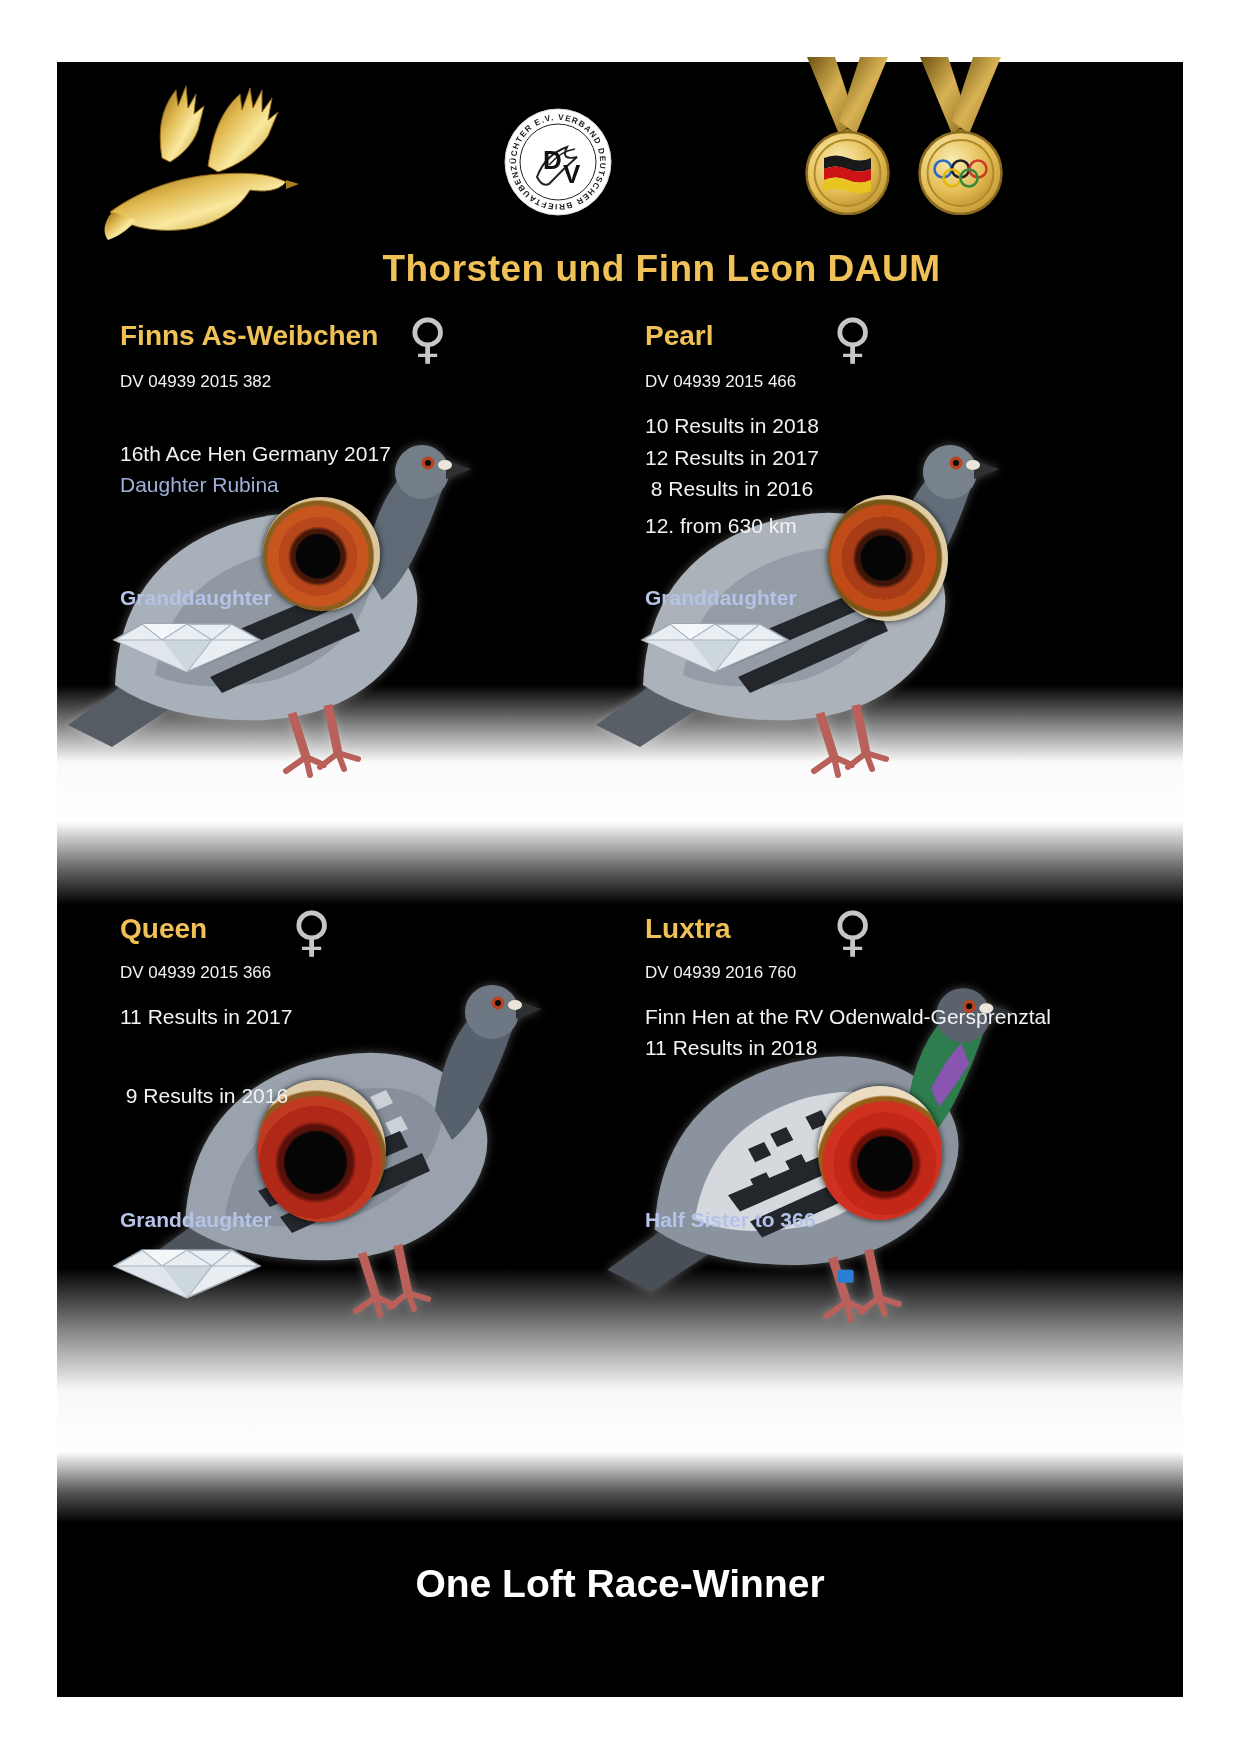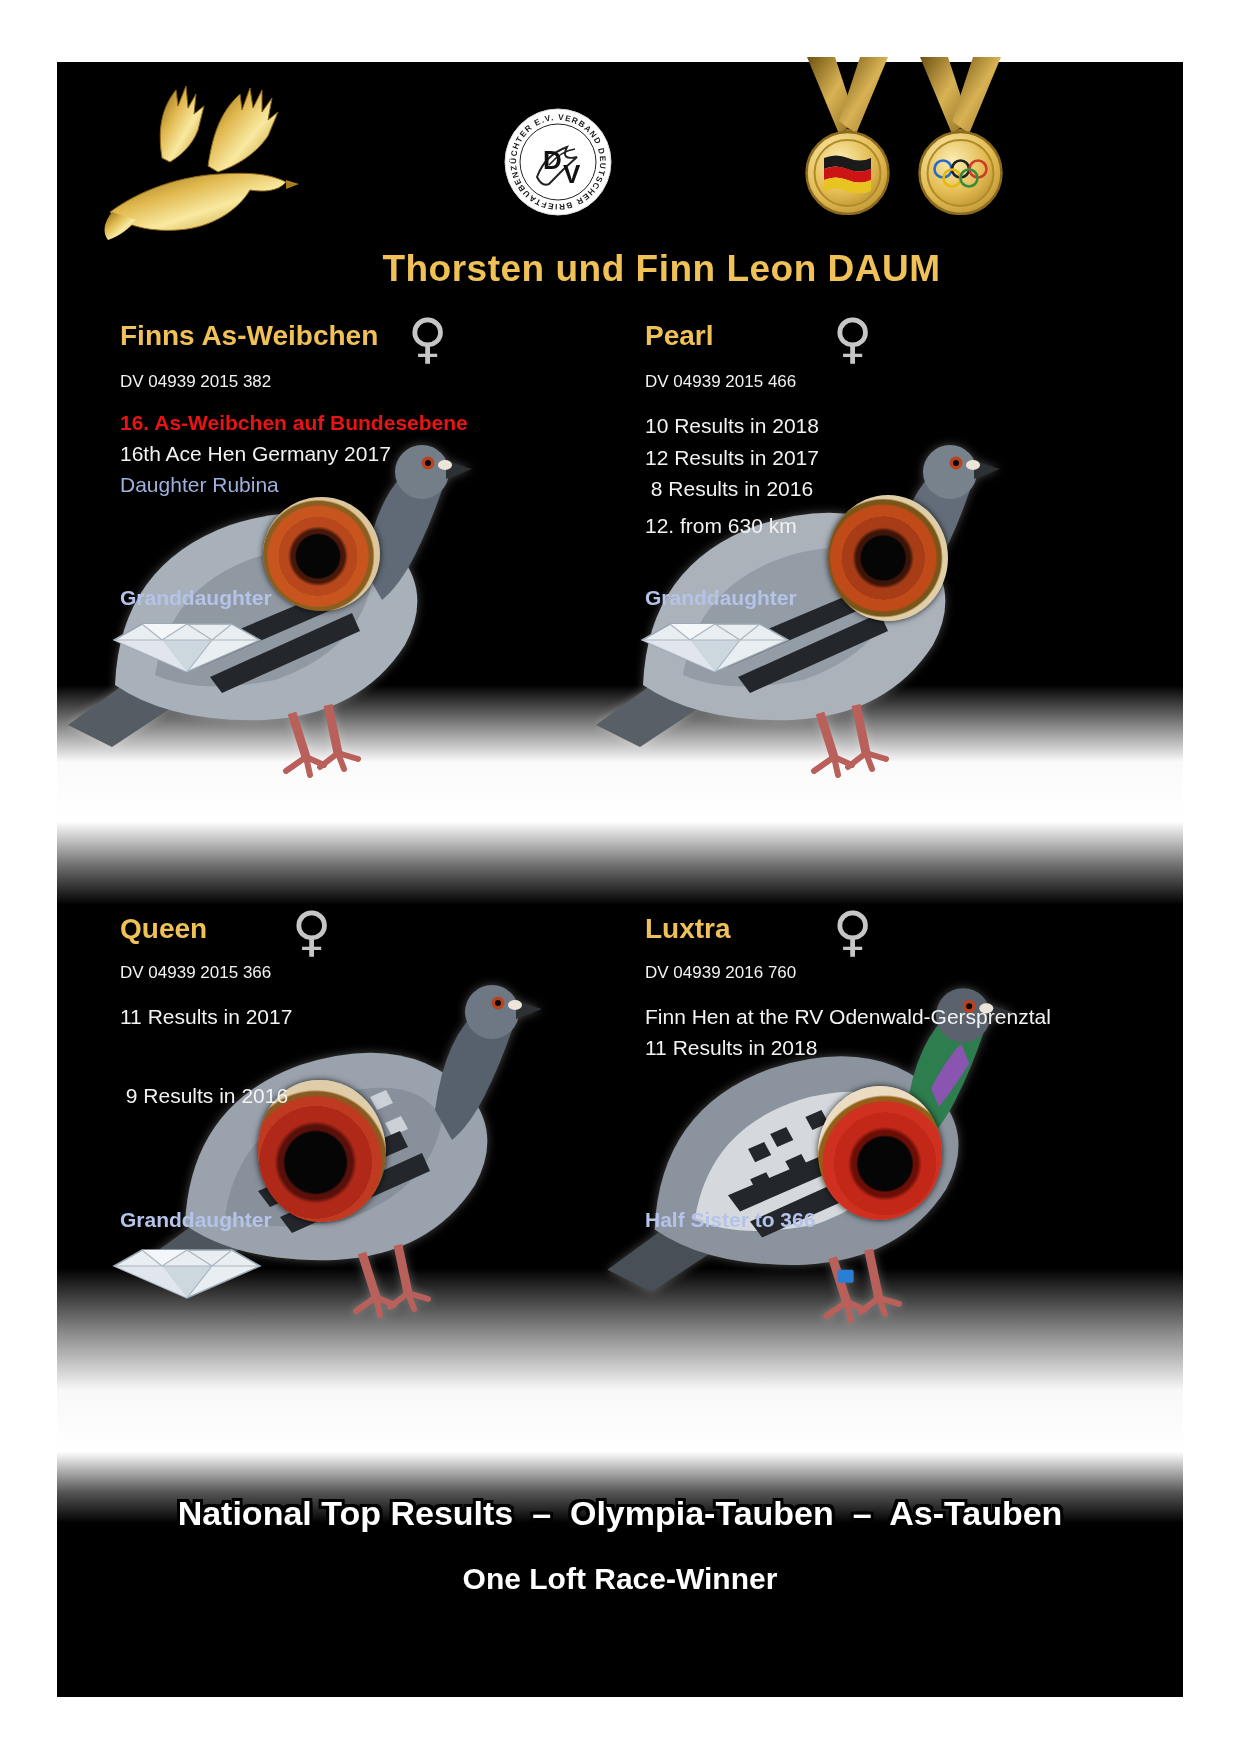--- a/index.html
+++ b/index.html
@@ -25,21 +25,21 @@
   .t-female { font-family:"DejaVu Sans",sans-serif; font-size:54px; font-weight:400; color:#c6c6c6; line-height:1; }
   .t-ring  { font-size:17px; color:#f2f2f2; }
   .t-line  { font-size:21px; color:#f2f2f2; line-height:31px; }
   .t-red   { color:#e91313; font-weight:bold; }
   .t-blue  { color:#9fb0da; }
   .t-rel   { font-size:21px; font-weight:bold; color:#b5c3e8; }
 
   .f1,.f2,.f3 { left:57px; width:1126px; text-align:center; font-weight:bold; }
   .f1 { top:1494px; font-size:34px; color:#ffffff;
         text-shadow:3px 3px 0 #000,-3px -3px 0 #000,3px -3px 0 #000,-3px 3px 0 #000,0 3px 0 #000,0 -3px 0 #000,3px 0 0 #000,-3px 0 0 #000; }
-  .f2 { top:1562px; font-size:30px; color:#ffffff; text-shadow:2px 2px 2px #000; }
+  .f2 { top:1562px; font-size:39px; color:#ffffff; text-shadow:2px 2px 2px #000; }
   .f3 { top:1624px; font-size:28px; color:#f2c24d; text-shadow:2px 2px 2px #000; }
 
   
   .eye { border-radius:50%; box-shadow:0 0 6px rgba(0,0,0,.8); }
   .eye1 { left:263px; top:497px; width:117px; height:114px;
     background:radial-gradient(circle at 47% 52%, #050505 0 25%, #47180a 27% 31%, #b8471c 35% 46%, #c8541e 46% 58%, #8a5e1e 60% 64%, #dcc79c 66% 84%, #c9b68f 84% 94%, #95835f 100%); }
   .eye2 { left:828px; top:495px; width:120px; height:126px;
     background:radial-gradient(circle at 46% 50%, #050505 0 24%, #3c1408 26% 30%, #a83c16 34% 46%, #c04a18 46% 58%, #7a5518 60% 64%, #e0ceA6 66% 84%, #cbb892 84% 94%, #8f7d58 100%); }
   .eye3 { left:258px; top:1080px; width:128px; height:142px; border-radius:48% 52% 50% 50%;
     background:radial-gradient(circle at 45% 58%, #050505 0 28%, #58100a 30% 34%, #b02818 38% 52%, #c03a22 52% 60%, #8a5a20 62% 65%, #dfcdaa 67% 84%, #c8b48c 84% 94%, #8a7450 100%); }
@@ -178,21 +178,20 @@
   <svg class="diamond" style="left:640px;top:614px" width="150" height="62">
       <use href="#diamond-shape"></use>
     </svg>
   <svg class="diamond" style="left:112px;top:1240px" width="150" height="62">
       <use href="#diamond-shape"></use>
     </svg>
 
   <div class="txt t-title" style="left:120px;top:320px">Finns As-Weibchen</div>
   <div class="txt t-female" style="left:408px;top:312px">♀</div>
   <div class="txt t-ring" style="left:120px;top:372px">DV 04939 2015 382</div>
-  <div class="txt t-line t-red" style="left:120px;top:407px">16. As-Weibchen auf Bundesebene</div>
   <div class="txt t-line" style="left:120px;top:438px">16th Ace Hen Germany 2017</div>
   <div class="txt t-line t-blue" style="left:120px;top:469px">Daughter Rubina</div>
   <div class="txt t-rel" style="left:120px;top:586px">Granddaughter</div>
 
   <div class="txt t-title" style="left:645px;top:320px">Pearl</div>
   <div class="txt t-female" style="left:833px;top:312px">♀</div>
   <div class="txt t-ring" style="left:645px;top:372px">DV 04939 2015 466</div>
   <div class="txt t-line" style="left:645px;top:410px">10 Results in 2018</div>
   <div class="txt t-line" style="left:645px;top:442px">12 Results in 2017</div>
   <div class="txt t-line" style="left:645px;top:473px"> 8 Results in 2016</div>
@@ -206,15 +205,14 @@
   <div class="txt t-line" style="left:120px;top:1080px"> 9 Results in 2016</div>
   <div class="txt t-rel" style="left:120px;top:1208px">Granddaughter</div>
 
   <div class="txt t-title" style="left:645px;top:913px">Luxtra</div>
   <div class="txt t-female" style="left:833px;top:905px">♀</div>
   <div class="txt t-ring" style="left:645px;top:963px">DV 04939 2016 760</div>
   <div class="txt t-line" style="left:645px;top:1001px">Finn Hen at the RV Odenwald-Gersprenztal</div>
   <div class="txt t-line" style="left:645px;top:1032px">11 Results in 2018</div>
   <div class="txt t-rel" style="left:645px;top:1208px">Half Sister to 366</div>
 
-  <div class="txt f1">National Top Results  –  Olympia-Tauben  –  As-Tauben</div>
   <div class="txt f2">One Loft Race-Winner</div>
 </div>
 
 </body></html>

